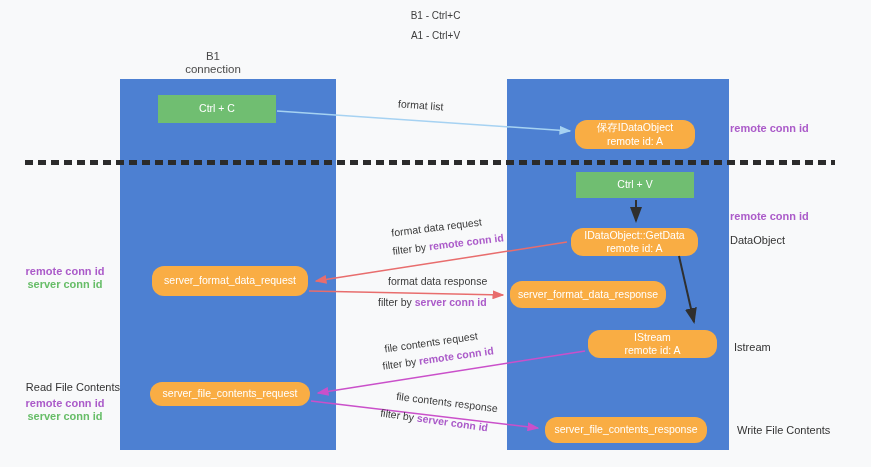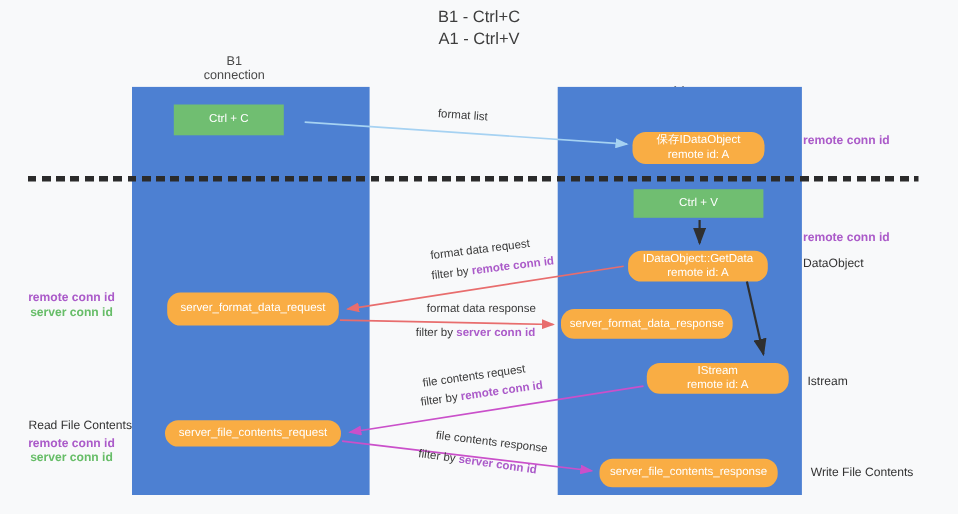--- a/index.html
+++ b/index.html
@@ -1,39 +1,39 @@
 <!DOCTYPE html>
 <html style="--column_blue: #4d80d2; --box_green: #70be71; --box_orange: #f9ad44; --purple: #ab5bc9; --green_text: #67bd68; --arrow_red: #e86d6d; --arrow_magenta: #ca50ca; --arrow_lightblue: #a6d2f2; --arrow_black: #2f2f2f;"><head>
 <meta charset="utf-8">
 <style>
   html,body{margin:0;padding:0;}
   body{font-family:"Liberation Sans", sans-serif; background:#fff;}
   #canvas{position:relative; width:871px; height:467px; background:#f8f9fa; overflow:hidden;}
 
   .title{position:absolute; top:6px; left:0; width:871px; text-align:center;
-         font-size:15px; line-height:20px; color:#3d3d3d;}
+         font-size:10px; line-height:20px; color:#3d3d3d;}
 
   .col-header{position:absolute; width:160px; text-align:center;
               font-size:11.5px; line-height:13px; color:#4a4a4a;}
   #hdr-left{left:133px; top:50px;}
   #hdr-right{left:537px; top:50px;margin-top:27px;}
 
   .column{position:absolute; top:79px; height:371px; background:var(--column_blue,#4d80d2);}
   #col-left{left:120px; width:216px;}
   #col-right{left:507px; width:222px;}
 
   .dashline{position:absolute; left:25px; top:160px; width:810px; height:5px;
             background:repeating-linear-gradient(to right,#2b2b2b 0 8px, transparent 8px 13px);}
 
   .node{position:absolute; color:#fff; text-align:center; font-size:10.5px;
         display:flex; flex-direction:column; justify-content:center; line-height:1.25;}
   .node.green{background:var(--box_green,#70be71);}
   .node.orange{background:var(--box_orange,#f9ad44);border-radius:12px;}
 
-  #n-ctrlc{left:158px; top:95px;  width:100px; height:28px;justify-content:center;}
+  #n-ctrlc{left:158px; top:95px;  width:118px; height:28px;justify-content:center;}
   #n-save{ left:575px; top:120px; width:120px; height:29px;}
   #n-ctrlv{left:576px; top:172px; width:118px; height:26px;}
   #n-getdata{left:571px; top:228px; width:127px; height:28px;}
   #n-fmtreq{ left:152px; top:266px; width:156px; height:30px;}
   #n-fmtresp{left:510px; top:281px; width:156px; height:27px;}
   #n-istream{left:588px; top:330px; width:129px; height:28px;}
   #n-filereq{ left:150px; top:382px; width:160px; height:24px;}
   #n-fileresp{left:545px; top:417px; width:162px; height:26px;}
 
   .flowlabel{position:absolute; font-size:10.5px; color:#3a3a3a; white-space:nowrap;}

